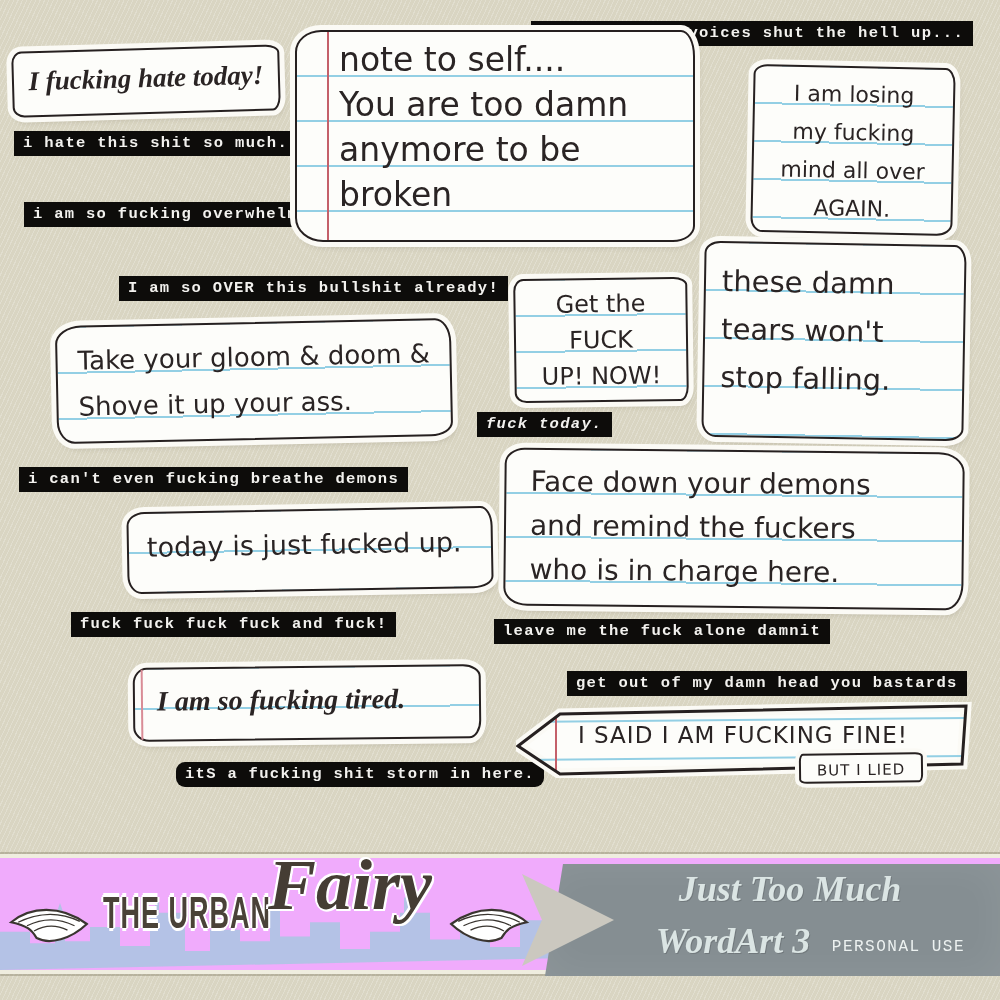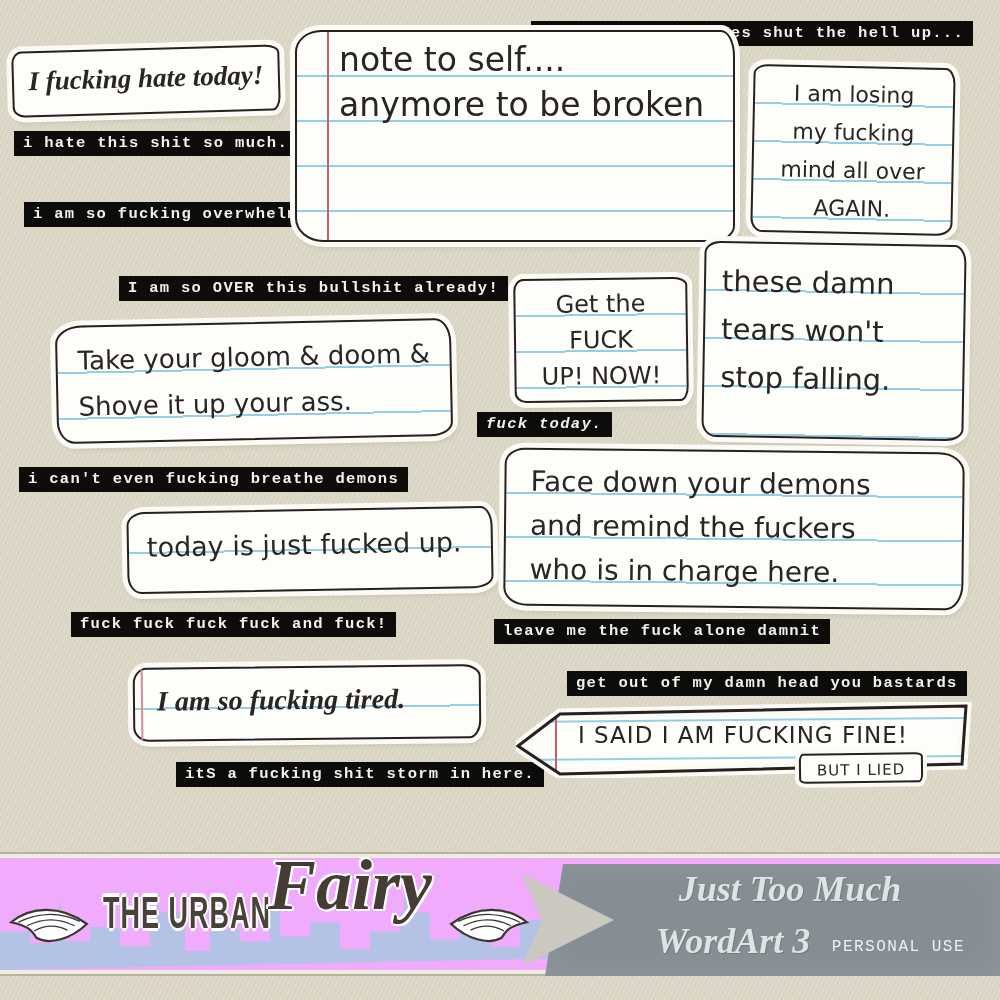--- a/index.html
+++ b/index.html
@@ -82,30 +82,31 @@
 
 <div class="strip" style="left:531px;top:21px;">why won't the voices shut the hell up...</div>
 <div class="strip" style="left:14px;top:131px;">i hate this shit so much...</div>
 <div class="strip" style="left:24px;top:202px;">i am so fucking overwhelmed</div>
 <div class="strip" style="left:119px;top:276px;">I am so OVER this bullshit already!</div>
 <div class="strip" style="left:477px;top:412px;font-style:italic;">fuck today.</div>
 <div class="strip" style="left:19px;top:467px;">i can't even fucking breathe demons</div>
 <div class="strip" style="left:71px;top:612px;">fuck fuck fuck fuck and fuck!</div>
 <div class="strip" style="left:494px;top:619px;">leave me the fuck alone damnit</div>
 <div class="strip" style="left:567px;top:671px;">get out of my damn head you bastards</div>
-<div class="strip" style="left:176px;top:762px;">itS a fucking shit storm in here.</div>
+<div class="strip" style="left:176px;top:762px;border-radius:9px;">itS a fucking shit storm in here.</div>
 
 <div class="note" style="left:12px;top:48px;width:268px;height:66px;transform:rotate(-1.6deg);border-radius:10px 14px 8px 12px / 12px 8px 14px 10px;">
   <div class="txt script" style="--rule:56px;font-size:27px;text-align:center;">I fucking hate today!</div>
 </div>
 
-<div class="note ruled" style="left:295px;top:30px;width:440px;height:212px;--rule:45px;border-radius:26px 14px 22px 28px / 22px 26px 16px 24px;">
+<div class="note ruled" style="left:295px;top:30px;width:400px;height:212px;--rule:45px;border-radius:26px 14px 22px 28px / 22px 26px 16px 24px;">
   <div class="margin-line" style="left:30px;"></div>
   <div class="txt" style="font-size:33px;padding:5px 0 0 42px;">
     <div>note to self....</div>
+    <div>You are too damn</div>
     <div>anymore to be broken</div>
   </div>
 </div>
 
 <div class="note ruled" style="left:752px;top:66px;width:202px;height:168px;--rule:38px;transform:rotate(1.2deg);border-radius:14px 10px 16px 12px / 10px 16px 12px 14px;">
   <div class="txt" style="font-size:22px;padding-top:8px;text-align:center;">
     <div>I am losing</div>
     <div>my fucking</div>
     <div>mind all over</div>
     <div>AGAIN.</div>

